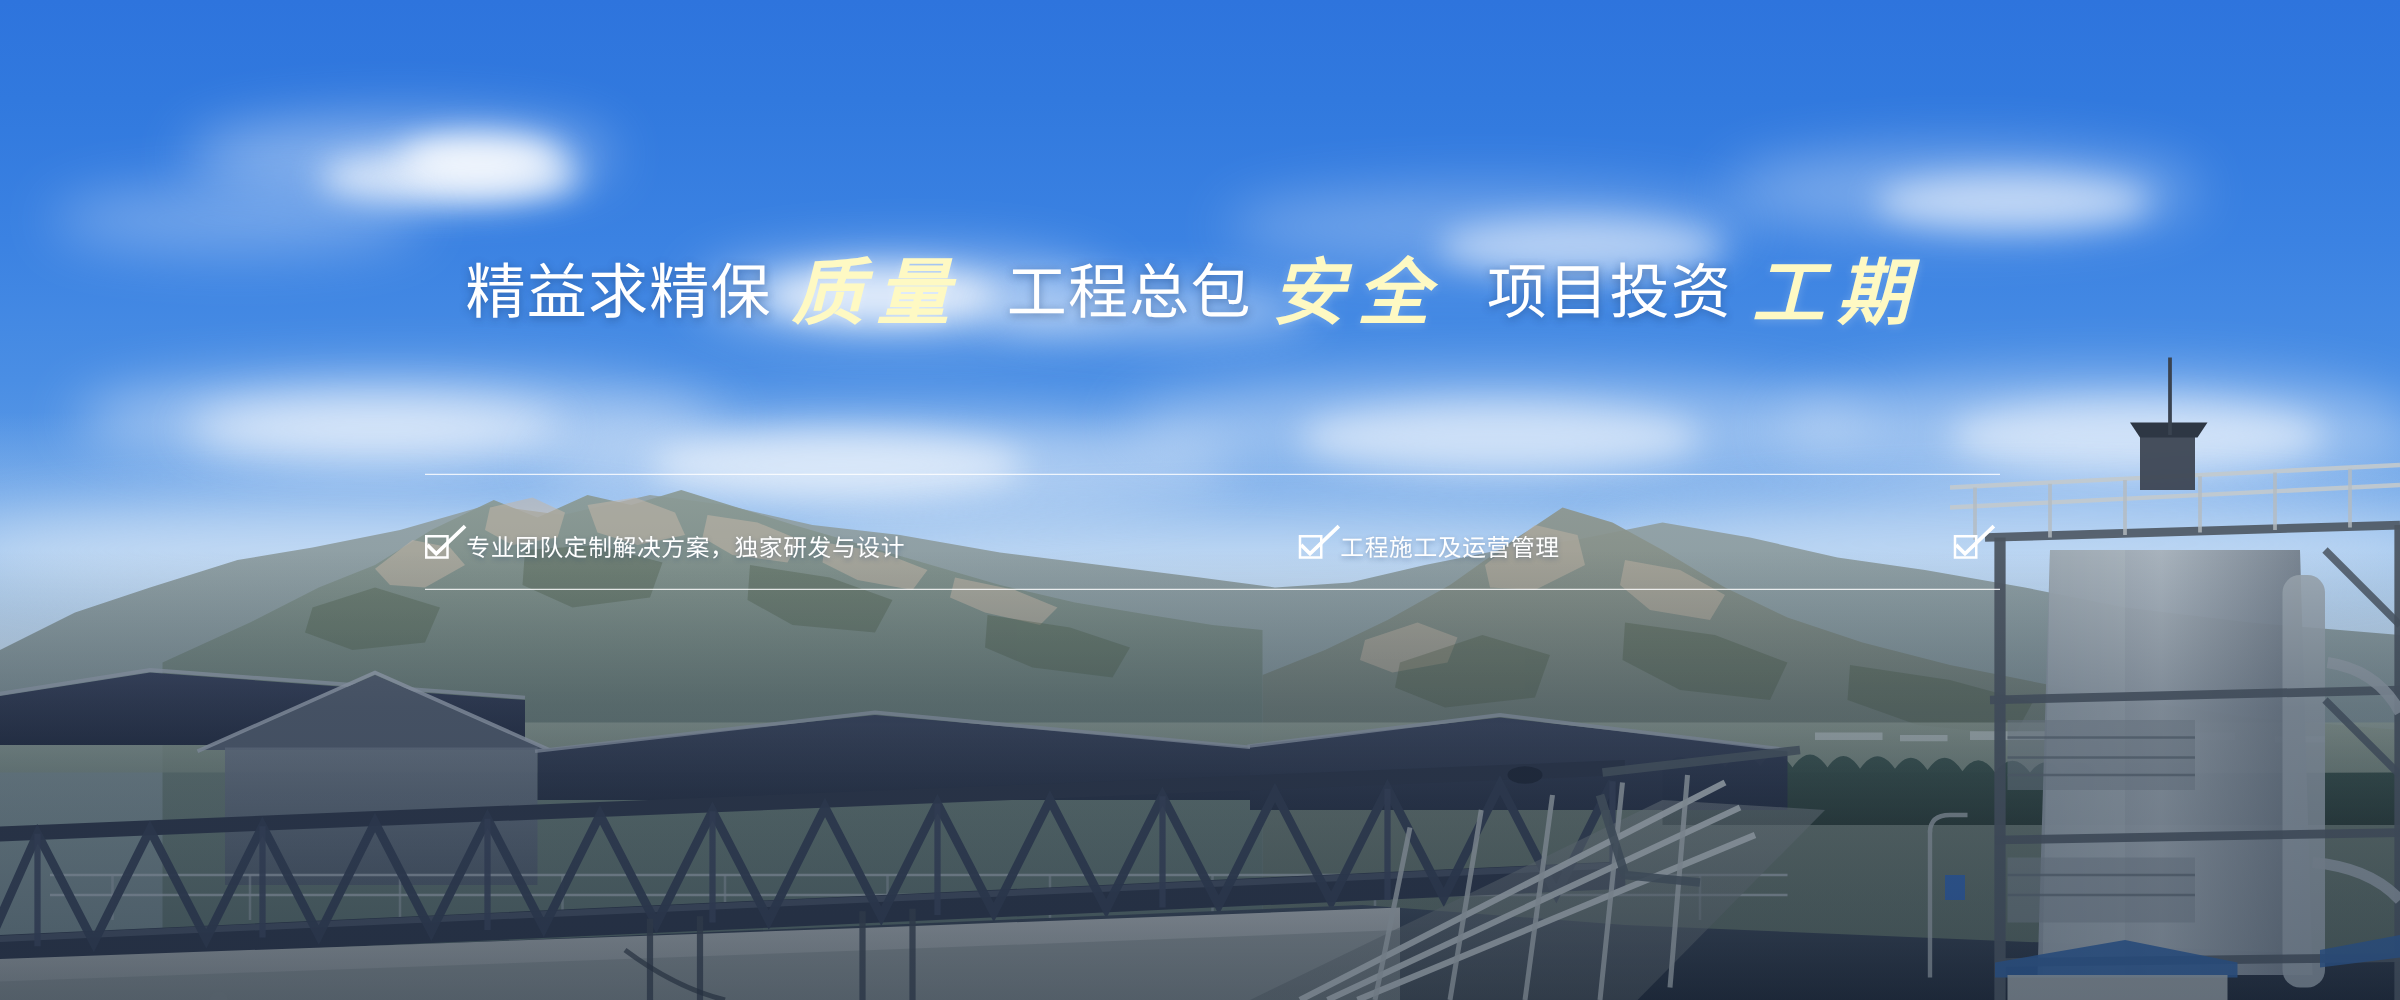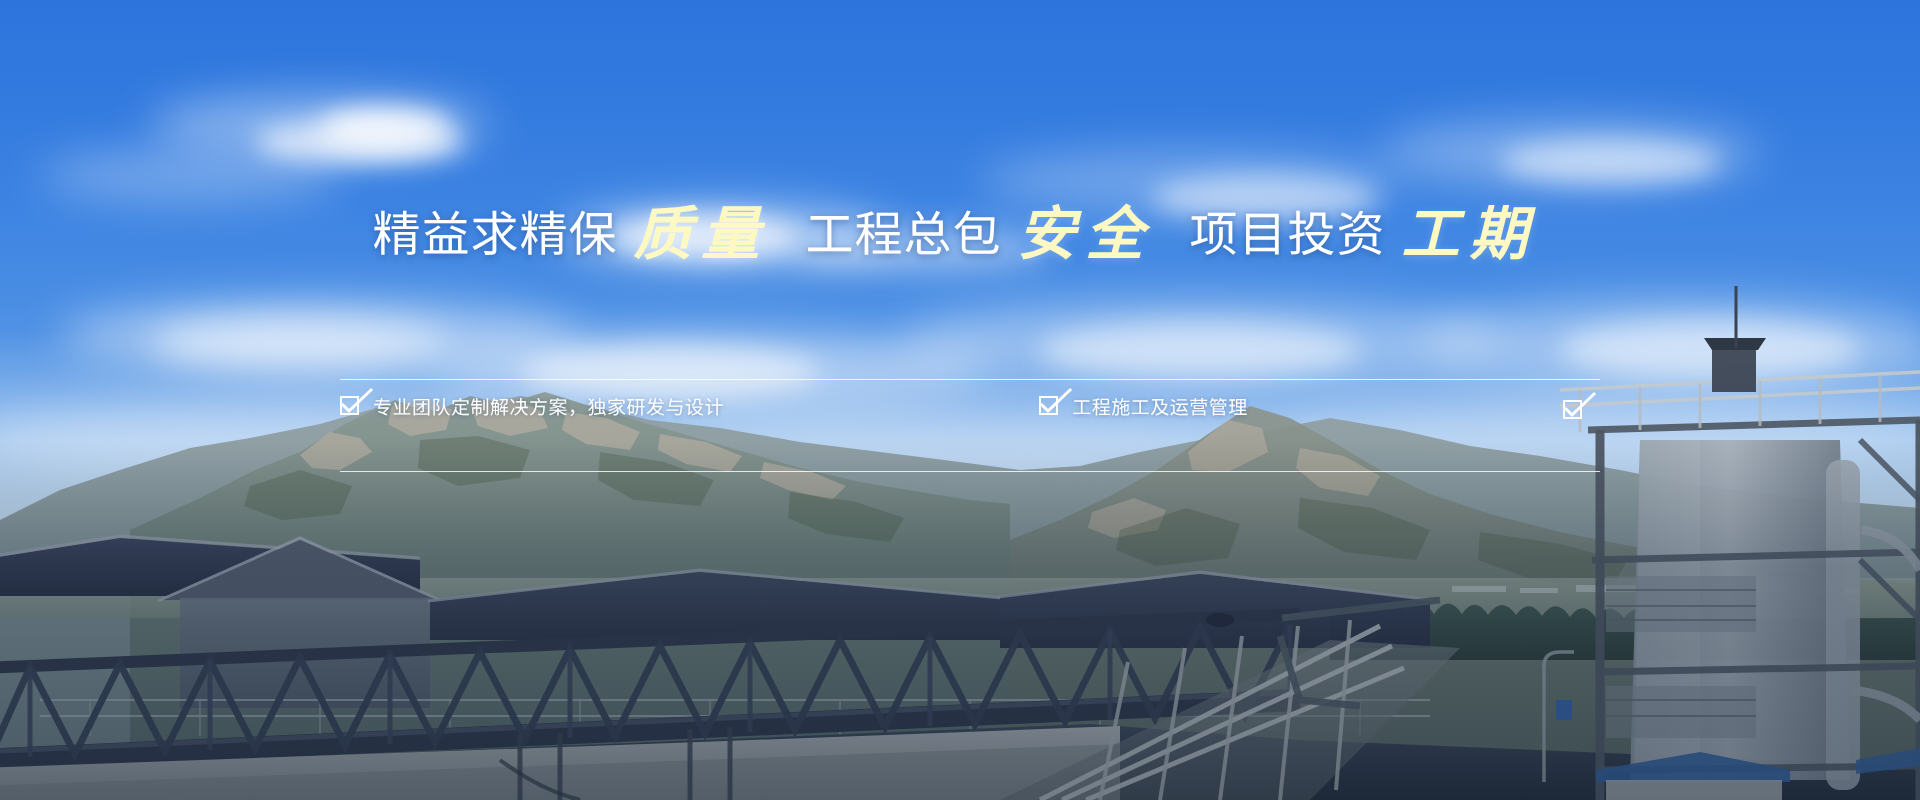--- a/index.html
+++ b/index.html
@@ -81,22 +81,22 @@
   .hl-gap{display:inline-block;width:26px;}
 
   .rule{
     position:absolute;left:340px;width:1260px;height:1px;
     background:rgba(255,255,255,.82);
   }
   .rule.top{top:379px;}
   .rule.bottom{top:471px;}
 
   .features{
-    position:absolute;left:340px;top:392px;width:1260px;
-    display:flex;align-items:flex-end;justify-content:space-between;
+    position:absolute;left:340px;top:423px;width:1260px;
+    display:flex;align-items:center;justify-content:space-between;
     padding-right:4px;box-sizing:border-box;
   }
   .feature{display:flex;align-items:center;white-space:nowrap;}
   .cbx{
     position:relative;display:inline-block;
     width:19px;height:19px;flex:0 0 19px;
     border:2px solid #ffffff;margin-right:14px;
     box-sizing:border-box;
   }
   .cbx svg{position:absolute;left:-2px;top:-9px;overflow:visible;}

